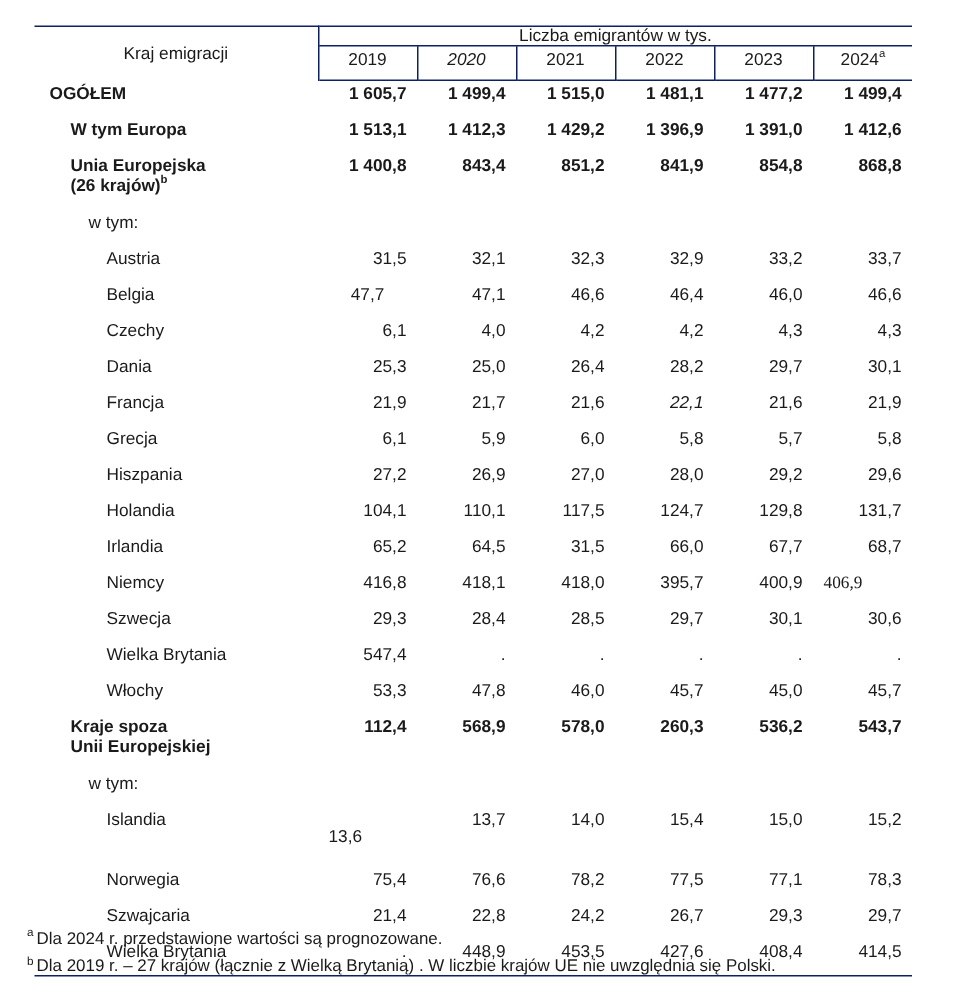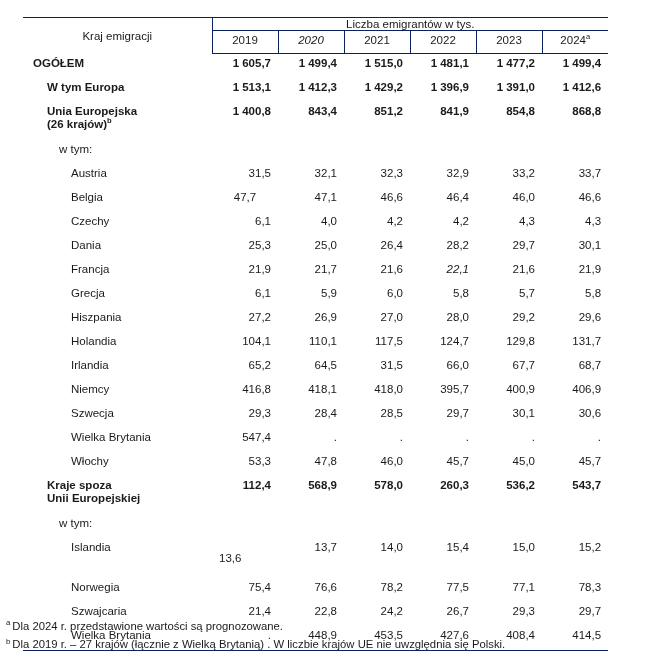--- a/index.html
+++ b/index.html
@@ -102,21 +102,21 @@
 
   sup {
     font-size: 7.6px;
     vertical-align: super;
     line-height: 0;
   }
 
   
   .footnotes {
     position: absolute;
-    left: 6px;
+    left: 18px;
     top: 617px;
     width: 615px;
     font-size: 11.3px;
     color: #1a1a1a;
     line-height: 1.62;
   }
   .footnotes div { white-space: nowrap; }
   .footnotes sup {
     font-size: 7.8px;
     margin-right: 2px;
@@ -464,21 +464,21 @@
           <td class="num">
             <div class="cell" style="text-align: right;">418,0</div>
           </td>
           <td class="num">
             <div class="cell" style="text-align: right;">395,7</div>
           </td>
           <td class="num">
             <div class="cell" style="text-align: right;">400,9</div>
           </td>
           <td class="num">
-            <div class="cell" style="text-align: right;">406,9</div>
+            <div class="cell" style="text-align: left; font-family: Liberation Serif, serif;">406,9</div>
           </td>
         </tr>
         <tr>
           <td class="lbl">
             <div class="cell ind3 nowrapcell">Szwecja</div>
           </td>
           <td class="num">
             <div class="cell" style="text-align: right;">29,3</div>
           </td>
           <td class="num">

